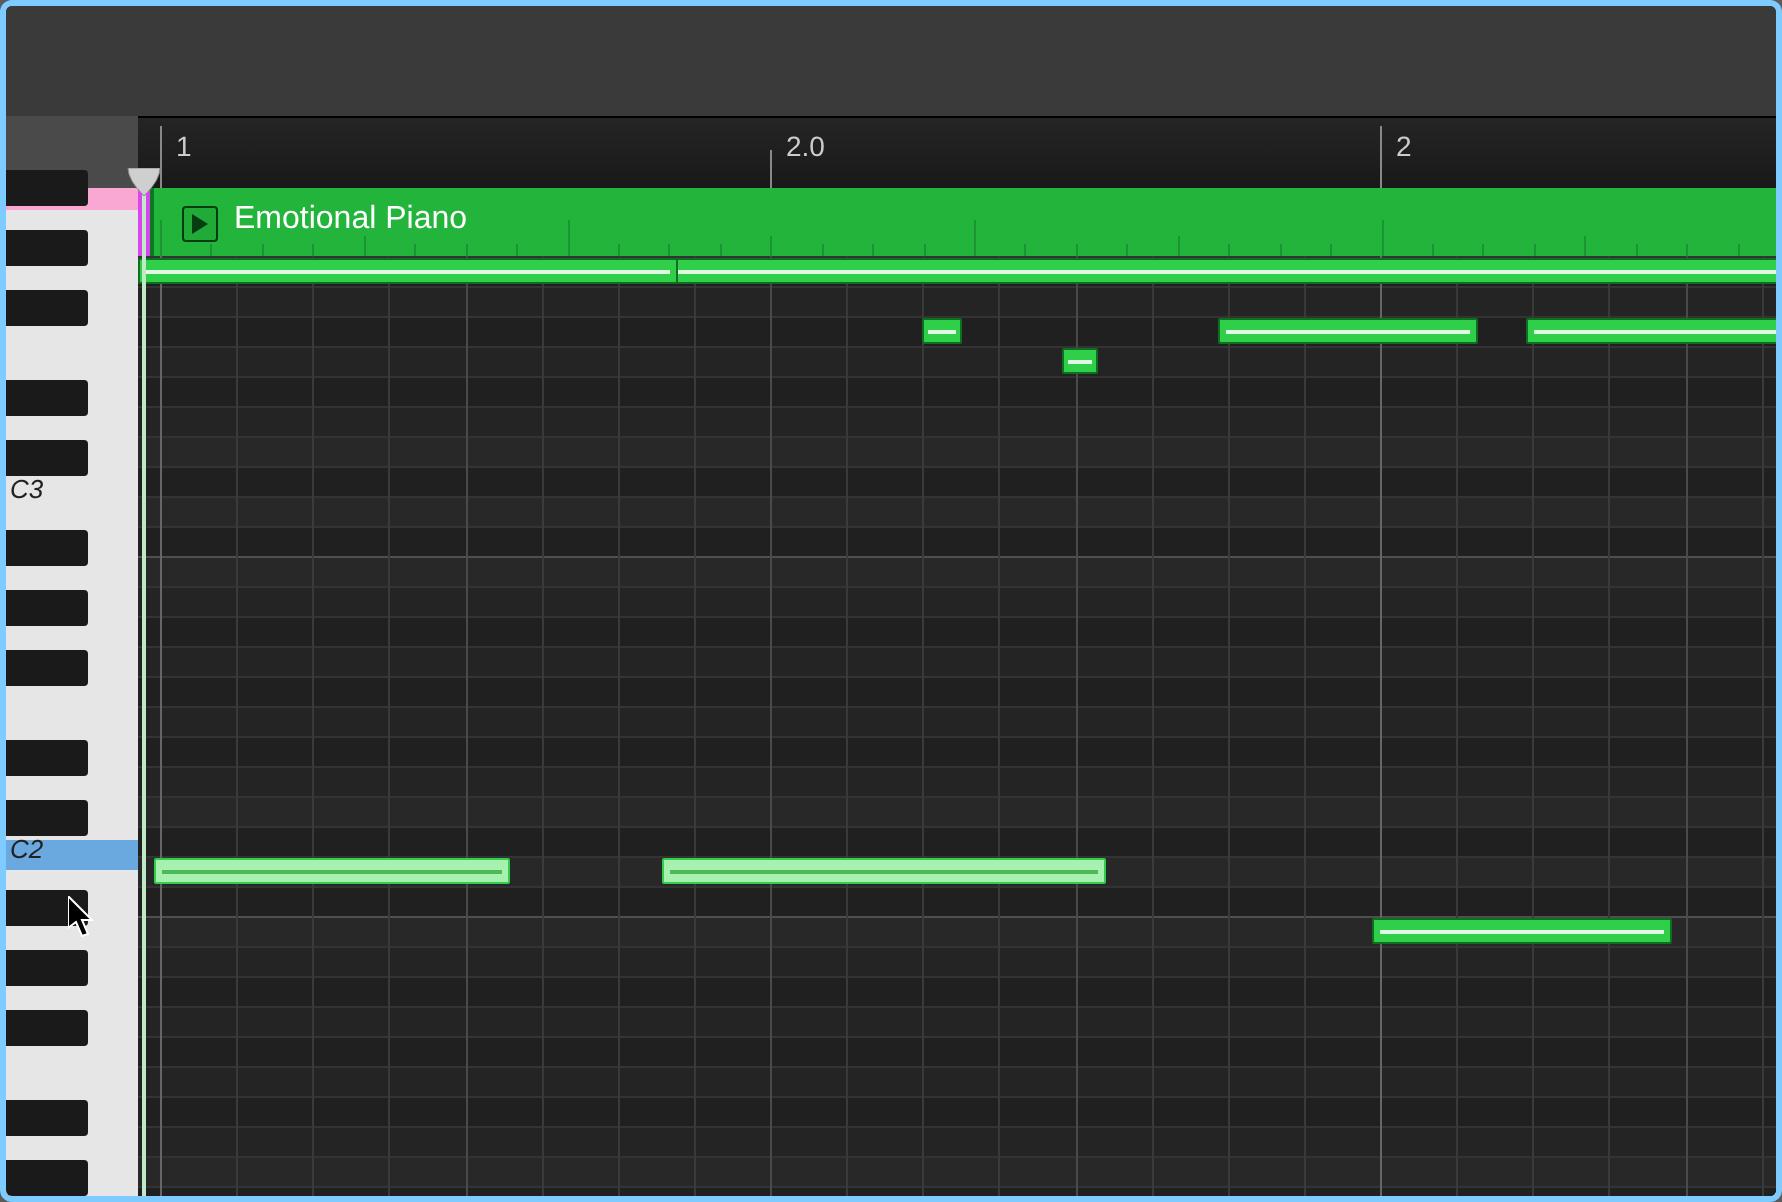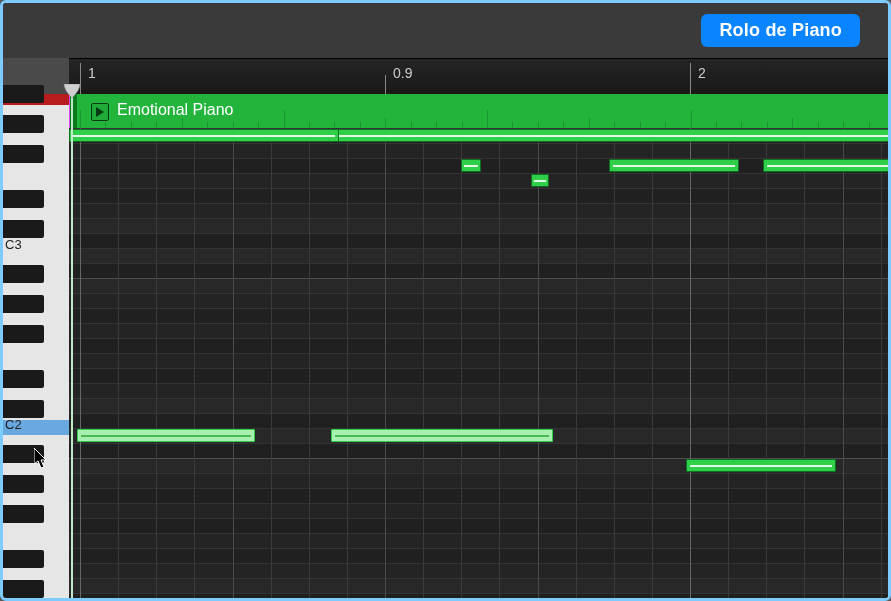--- a/index.html
+++ b/index.html
@@ -57,22 +57,23 @@
   }
   .region-ticks{position:absolute;left:0;right:0;bottom:0;height:8px;}
   .region-ticks span{position:absolute;bottom:0;width:1px;background:var(--region-dark);}
   .playhead-handle{
     position:absolute;top:81px;left:59px;width:20px;height:14px;z-index:8;
   }
   .playhead-bar{
     position:absolute;top:91px;bottom:0;left:68px;width:1.5px;background:#bfeac5;z-index:7;
   }
   .keys{
-    position:absolute;top:91px;left:0;bottom:0;width:66px;background:#b91c1c;
-    border-right:1px solid #d946ef;
+    position:absolute;top:91px;left:0;bottom:0;width:66px;background:#f9a8d4;
+    border-right:6px solid #d946ef;
+    font-style:italic;
   }
   .white-key{
     position:absolute;left:0;right:0;background:var(--white-key);
     border-bottom:1px solid var(--key-border);
   }
   .black-key{
     position:absolute;left:0;width:62%;background:var(--black-key);height:18px;z-index:2;
     border-radius:0 2px 2px 0;
   }
   .key-label{
@@ -99,29 +100,28 @@
   .note.sel .vel{background:rgba(64,180,74,0.9);}
   .cursor{position:absolute;z-index:20;}
 </style>
 </head>
 <body>
 
 <div class="viewport">
 
   <div class="toolbar">
     <div class="tabseg">
-      <button class="tab active">Rolo de Piano</button>
     </div>
   </div>
 
   <div class="ruler">
     <div class="major-tick" style="left:11px;top:4px;height:32px;"></div>
     <div class="tick-label" style="left:19px;">1</div>
     <div class="major-tick" style="left:316px;top:16px;height:20px;"></div>
-    <div class="tick-label" style="left:324px;">0.9</div>
+    <div class="tick-label" style="left:324px;">2.0</div>
     <div class="major-tick" style="left:621px;top:4px;height:32px;"></div>
     <div class="tick-label" style="left:629px;">2</div>
   </div>
 
   <div class="playhead-handle">
     <svg width="20" height="14" viewBox="0 0 20 14">
       <path d="M2 0 L18 0 Q18 6 10 14 Q2 6 2 0 Z" fill="#cfcfcf" stroke="#888" stroke-width="0.5"></path>
     </svg>
   </div>
   <div class="playhead-bar"></div>

